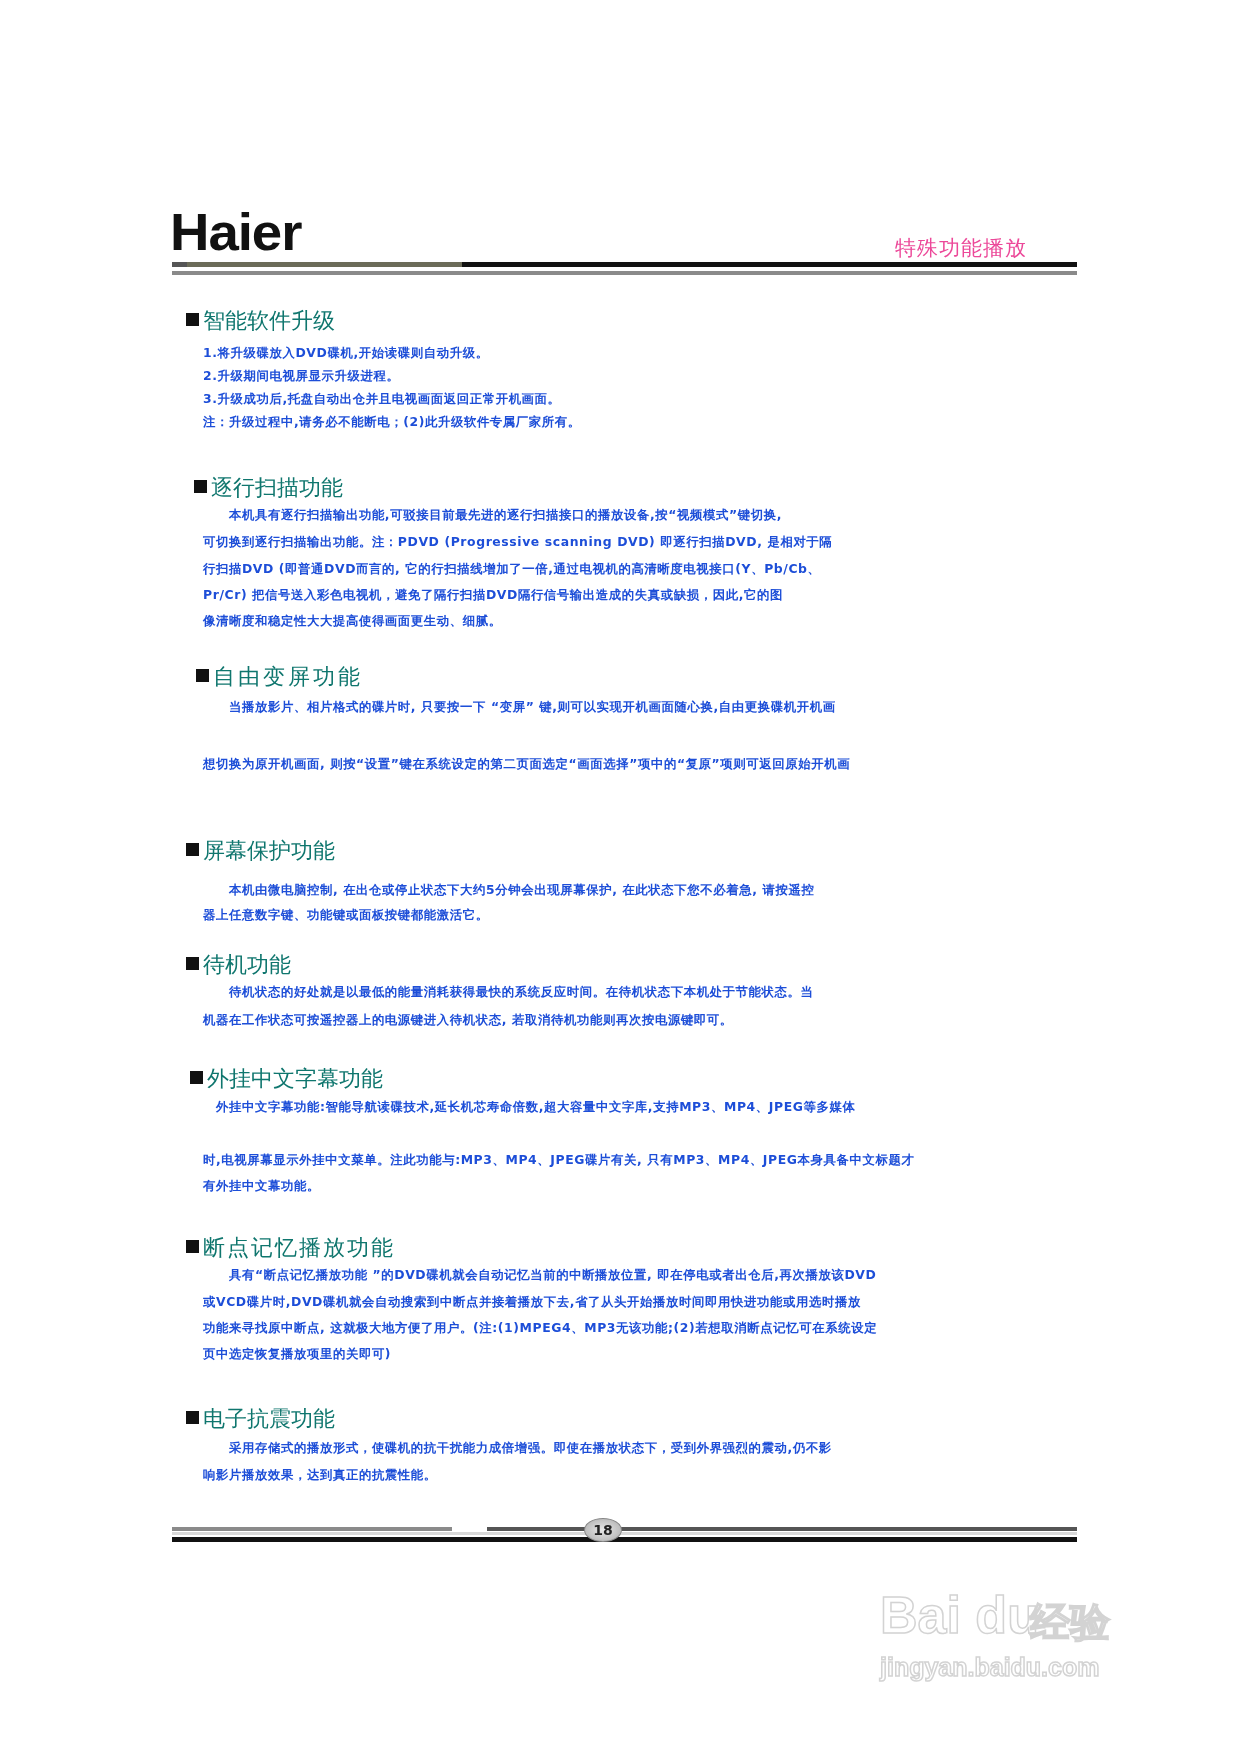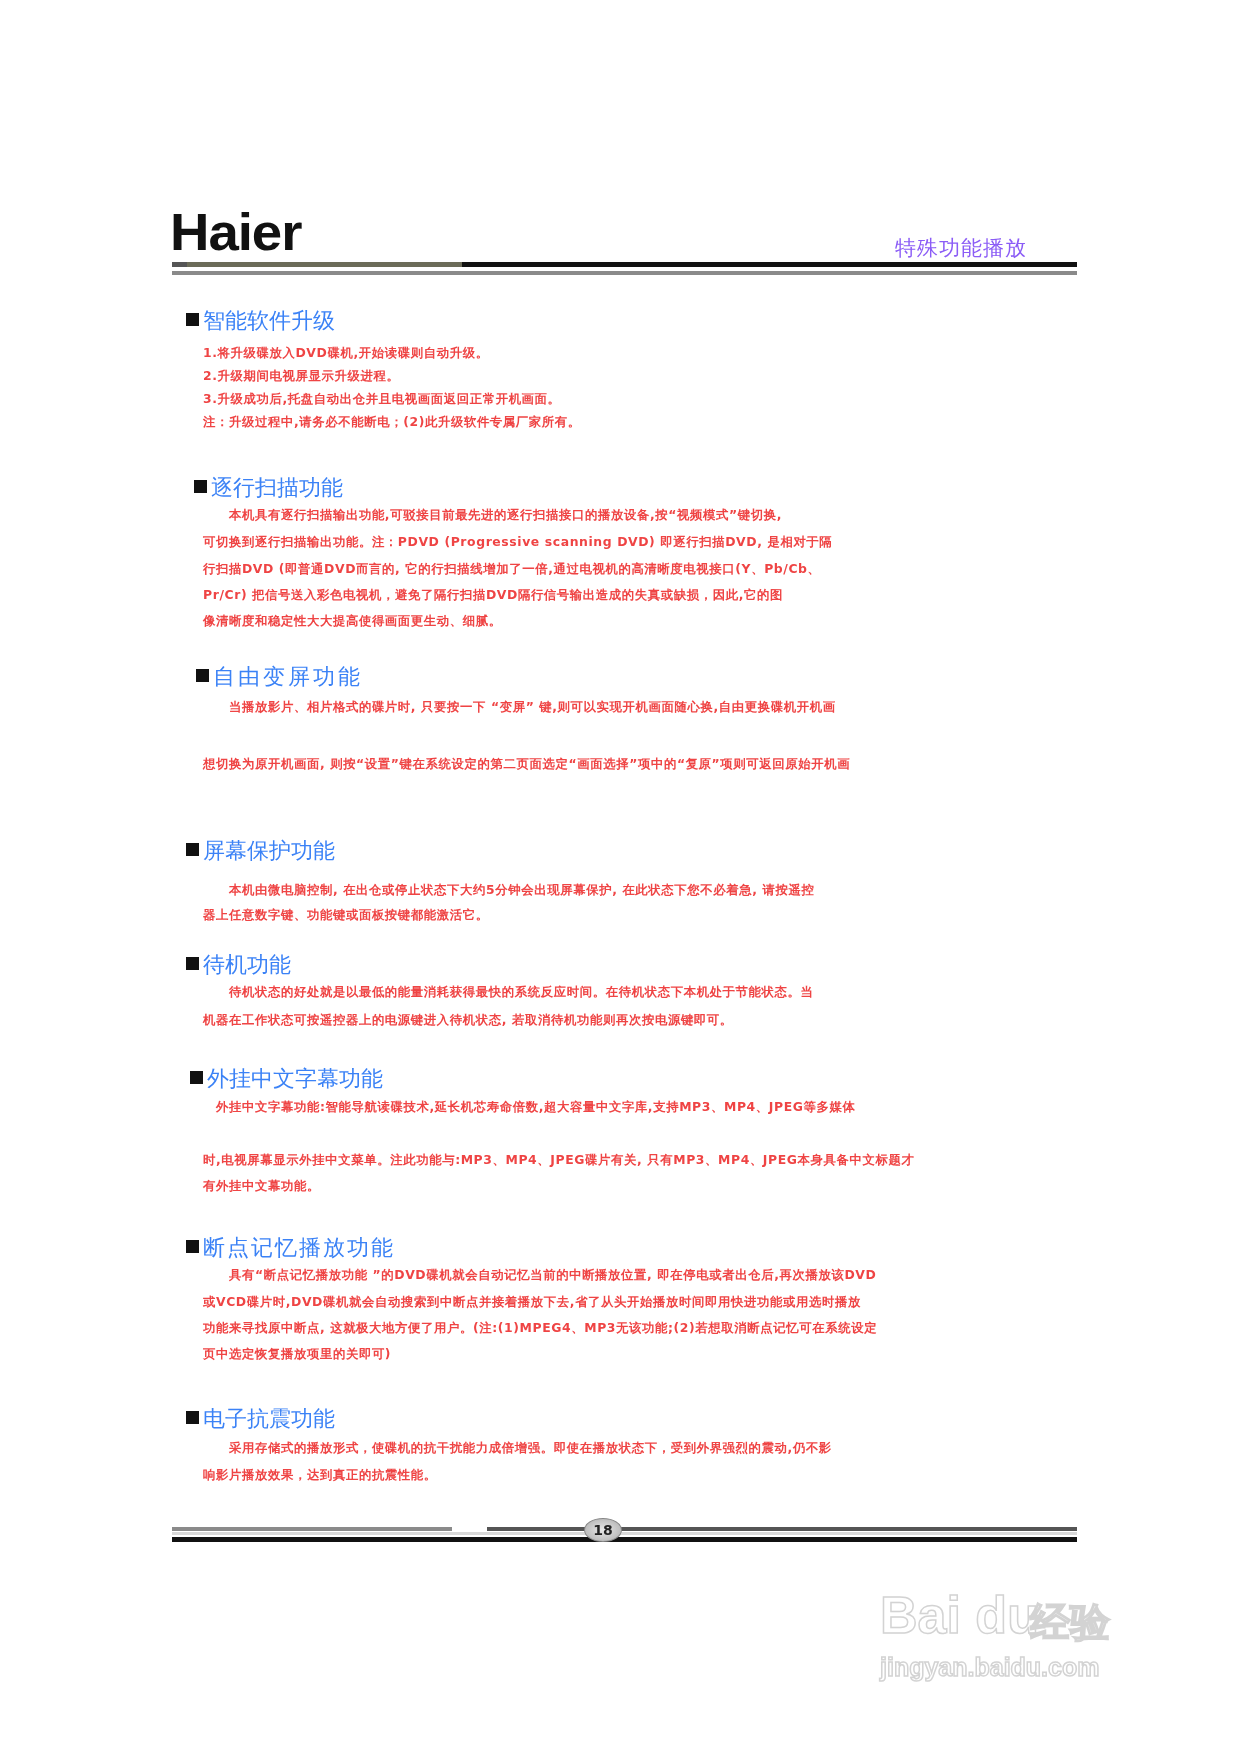--- a/index.html
+++ b/index.html
@@ -2,27 +2,27 @@
 <html><head>
 <meta charset="utf-8">
 <style>
   html, body { margin: 0; padding: 0; background: #ffffff; }
   body { width: 1240px; height: 1754px; position: relative; overflow: hidden;
          font-family: "DejaVu Sans", "Liberation Sans", sans-serif; color: #1a1a1a; }
   .page { position: absolute; left: 0; top: 0; width: 1240px; height: 1754px; }
 
   .logo { position: absolute; left: 170px; top: 206px; font-family: "Liberation Sans", sans-serif;
           font-weight: bold; font-size: 52px; letter-spacing: -1px; color: #111; line-height: 1; transform: scaleX(1.05); transform-origin: left; }
-  .header-title { position: absolute; right: 213px; top: 234px; font-size: 21px; color: #8b5cf6; letter-spacing: 1px; }
+  .header-title { position: absolute; right: 213px; top: 234px; font-size: 21px; color: #ec4899; letter-spacing: 1px; }
   .header-rule-top { position: absolute; left: 172px; top: 262px; width: 905px; height: 5px;
           background: linear-gradient(to right, #555 0, #555 15px, #6b6b58 15px, #6b6b58 290px, #111 290px, #111 100%); }
   .header-rule-bottom { position: absolute; left: 172px; top: 271px; width: 905px; height: 4px; background: #8a8a8a; }
-  .sec-title { position: absolute; font-size: 22px; color: #3b82f6; white-space: nowrap; font-weight: normal; }
+  .sec-title { position: absolute; font-size: 22px; color: #0f766e; white-space: nowrap; font-weight: normal; }
   .sec-title .sq { display: inline-block; width: 13px; height: 13px; background: #111; margin-right: 4px; vertical-align: 2px; }
-  .para { position: absolute; font-size: 12.4px; font-weight: bold; color: #ef4444; white-space: nowrap; letter-spacing: 0.6px; }
+  .para { position: absolute; font-size: 12.4px; font-weight: bold; color: #1d4ed8; white-space: nowrap; letter-spacing: 0.6px; }
 
   .footer-rule-top { position: absolute; left: 172px; top: 1527px; width: 905px; height: 4px;
           background: linear-gradient(to right, #8a8a8a 0, #8a8a8a 280px, transparent 280px, transparent 315px, #555 315px, #555 100%); }
   .footer-rule-light { position: absolute; left: 172px; top: 1532px; width: 905px; height: 3px; background: #d8d8d8; }
   .footer-rule-bottom { position: absolute; left: 172px; top: 1537px; width: 905px; height: 5px; background: #111; }
   .page-badge { position: absolute; left: 584px; top: 1518px; width: 36px; height: 22px; border-radius: 50%;
           background: radial-gradient(ellipse at center, #e8e8e8 0%, #bdbdbd 70%, #999 100%);
           border: 1px solid #888; font-size: 14px; font-weight: bold; color: #222; text-align: center; line-height: 22px; }
 
   .watermark { position: absolute; left: 880px; top: 1585px; color: transparent; -webkit-text-stroke: 1.5px #d3d3d3; }

